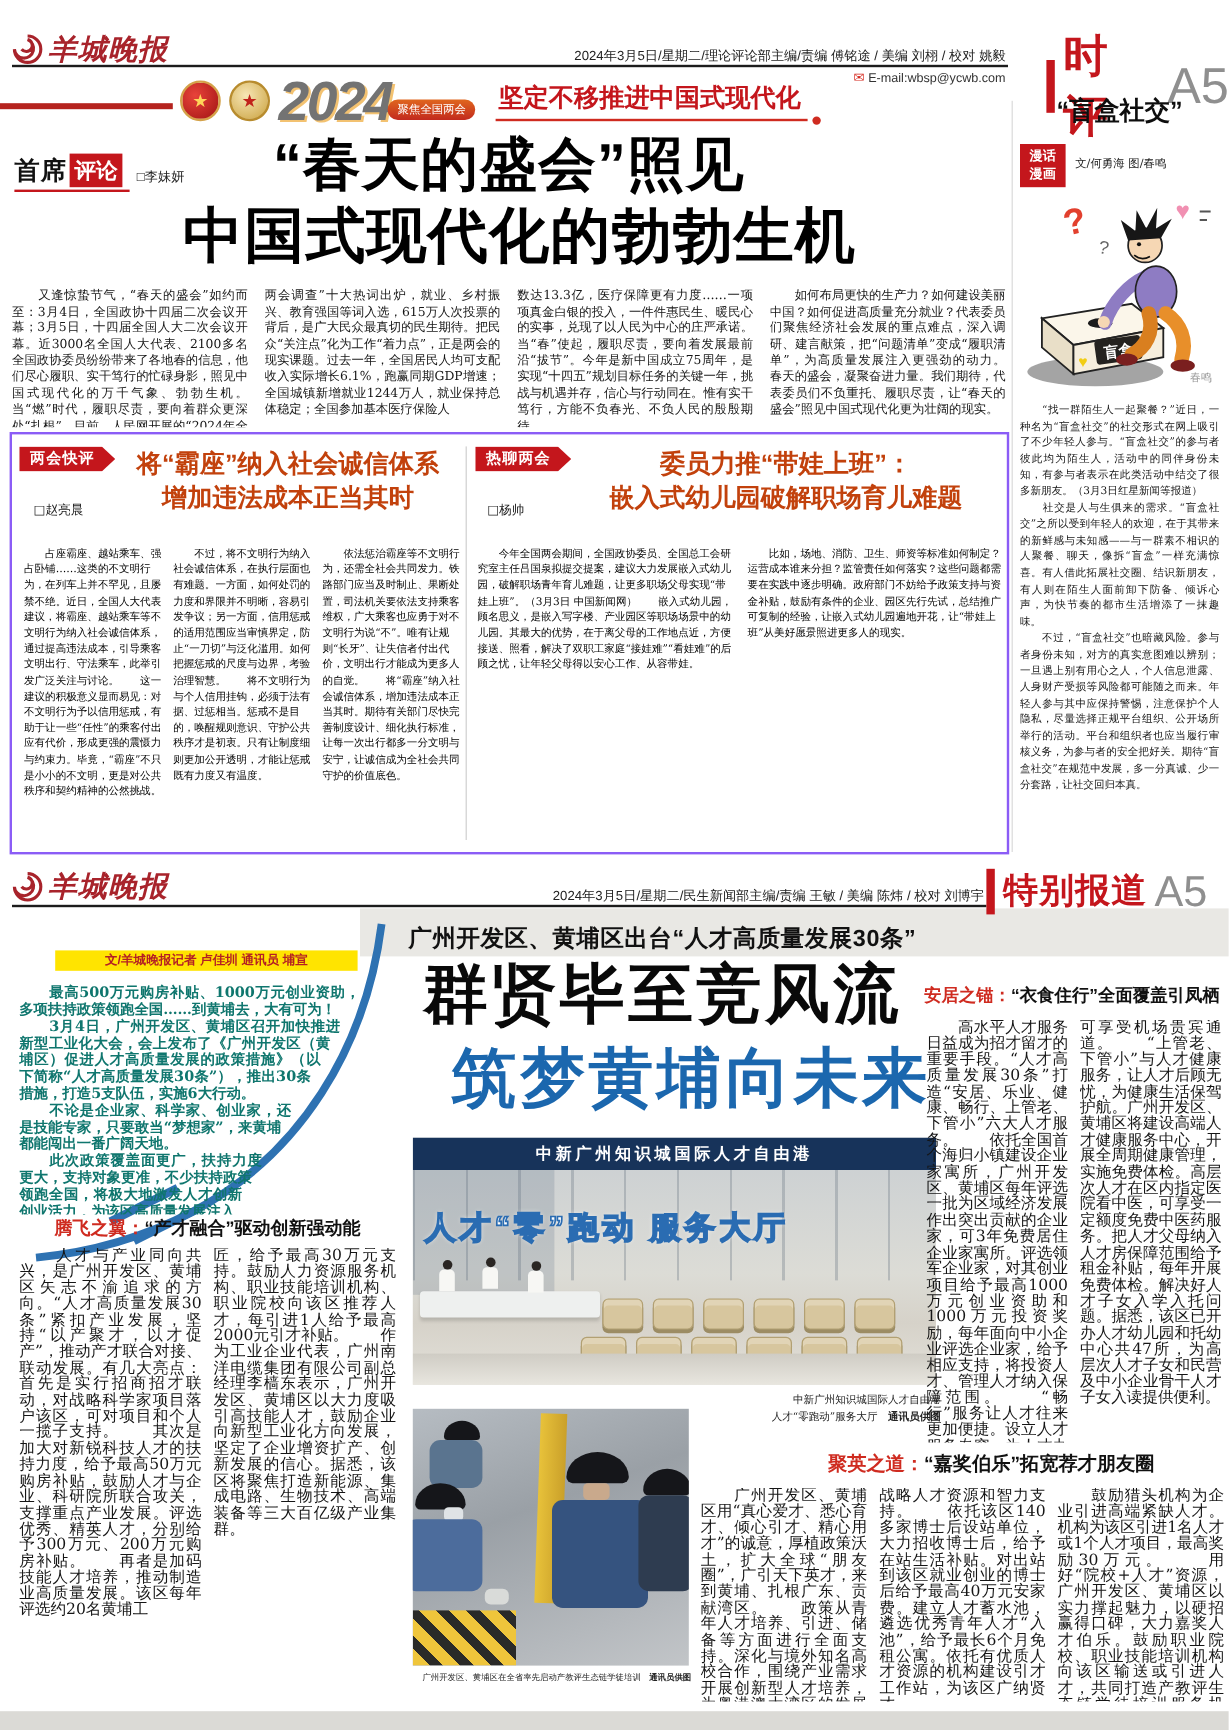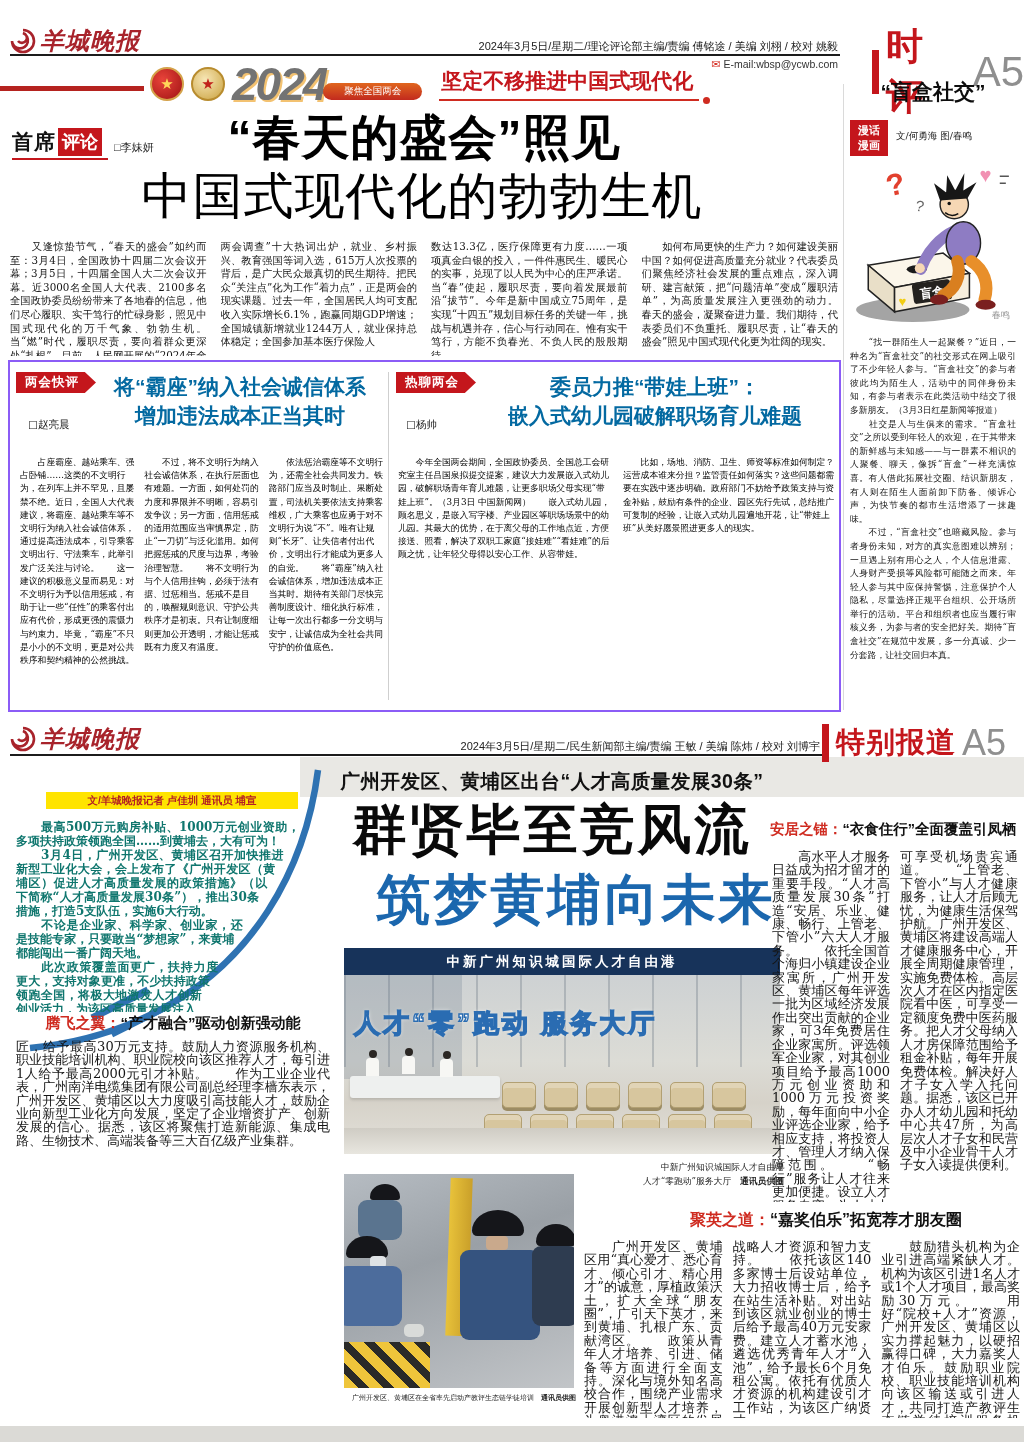--- a/index.html
+++ b/index.html
@@ -27,50 +27,50 @@
 
   
   #t-redline { left:0; top:86px; width:144px; height:5px; background:#b5231f; }
   #t-banner { left:150px; top:60px; height:48px; display:flex; align-items:center; gap:7px; }
   .emblem { width:34px; height:34px; border-radius:50%; display:flex; align-items:center; justify-content:center; font-size:15px; }
   .e1 { background:radial-gradient(circle at 35% 35%, #e8433a, #a01313); color:#ffd659; border:2px solid #d4a24a; }
   .e2 { background:radial-gradient(circle at 40% 35%, #f7e6b5, #caa23f); color:#c1221b; border:2px solid #b88c2e; }
   .b-year { font-size:46px; font-weight:900; font-style:italic; color:#737373;
             text-shadow:2px 2px 0 #f3c271; letter-spacing:-2px; line-height:46px; }
   .b-tag { background:linear-gradient(#e0661e,#c22a1e); color:#fff; font-size:9.5px;
-           padding:2px 21px; border-radius:9px; align-self:flex-end; margin:0 0 8px -10px; white-space:nowrap; }
+           padding:2px 8px; border-radius:9px; align-self:flex-end; margin:0 0 8px -10px; white-space:nowrap; }
   .slg { font-size:21px; font-weight:900; color:#c4161c; border-bottom:2.5px solid #cf2b20;
          padding:0 6px 4px 2px; position:relative; margin-left:10px; white-space:nowrap; }
   .slg::after { content:""; position:absolute; right:-11px; bottom:-5px; width:7px; height:7px;
                 border-radius:50%; background:#cf2b20; }
 
   
   #t-label { left:12px; top:128px; display:flex; align-items:center; }
   .lb1 { font-size:21px; font-weight:900; color:#111; letter-spacing:1px; }
   .lb2 { font-size:18px; font-weight:700; color:#fff; background:#c4161c; padding:2px 4px; margin-left:2px; }
   #t-labelline { left:12px; top:158px; width:96px; height:2px; background:#c4161c; }
   #t-byline { left:114px; top:140px; font-size:11px; color:#222; }
   #t-h1 { left:10px; top:110px; width:828px; text-align:center; font-size:48px; line-height:56px;
           font-weight:900; color:#000; letter-spacing:1px; }
-  #t-h2 { left:8px; top:166px; width:828px; text-align:center; font-size:50px; line-height:60px;
-          font-weight:400; color:#000; letter-spacing:1px; }
+  #t-h2 { left:19px; top:166px; width:828px; text-align:center; font-size:50px; line-height:60px;
+          font-weight:700; color:#000; letter-spacing:1px; }
   #t-leadcols { left:10px; top:240px; width:828px; height:116px; gap:14px; }
   #t-leadcols .col { flex:1; font-size:10.3px; line-height:13.6px; font-family:"DejaVu Serif", serif; }
 
   
   #t-subbox { left:8px; top:360px; width:833px; height:352px; border:2px solid #8b5cf6; background:#fff; }
   .sb-divider { position:absolute; left:378px; top:10px; bottom:10px; width:1px; background:#cfcfcf; }
   .flag { position:absolute; width:80px; height:21px; background:#c4161c; color:#fff;
           font-size:12.5px; font-weight:700; text-align:center; line-height:21px;
           clip-path:polygon(0 0,86% 0,100% 50%,86% 100%,0 100%); padding-right:8px; letter-spacing:1px; }
   .fl-l { left:6px; top:10px; } .fl-r { left:386px; top:10px; }
   .sb-by { position:absolute; font-size:10.5px; color:#222; font-family:"DejaVu Serif", serif; }
   .by-l { left:18px; top:56px; } .by-r { left:396px; top:56px; }
   .sb-hl { position:absolute; top:10px; text-align:center; font-size:21px; line-height:29px;
-           font-weight:900; color:#0369a1; }
+           font-weight:900; color:#c2410c; }
   .hl-l { left:88px; width:284px; } .hl-r { left:462px; width:366px; }
   .sb-cols { position:absolute; top:94px; height:248px; display:flex; }
   .sc-l { left:10px; width:364px; gap:9px; } .sc-r { left:388px; width:440px; gap:10px;justify-content:space-between; }
   .sb-cols .col { flex:1; font-size:8.8px; line-height:13.2px; font-family:"DejaVu Serif", serif; }
 
   
   #t-raildiv { left:843px; top:84px; width:1px; height:626px; background:#dadada; }
   #r-title { left:848px; top:78px; width:170px; text-align:center; font-size:21px; font-weight:900; color:#0d0d0d; }
   #r-tag { left:850px; top:120px; width:38px; background:#c4161c; color:#fff; font-size:11px;
            font-weight:700; text-align:center; line-height:15px; padding:3px 0; }
@@ -357,20 +357,21 @@
   </div>
   <div class="abs cols" id="anchor-cols">
     <div class="col">　　高水平人才服务日益成为招才留才的重要手段。“人才高质量发展30条”打造“安居、乐业、健康、畅行、上管老、下管小”六大人才服务。　　依托全国首个海归小镇建设企业家寓所，广州开发区、黄埔区每年评选一批为区域经济发展作出突出贡献的企业家，可3年免费居住企业家寓所。评选领军企业家，对其创业项目给予最高1000万元创业资助和1000万元投资奖励，每年面向中小企业评选企业家，给予相应支持，将投资人才、管理人才纳入保障范围。　　“畅行”服务让人才往来更加便捷。设立人才服务专窗，为人才办理出入境、停居留等事项提供便利，高层次人才提供“机场便捷通”服务，</div>
     <div class="col">可享受机场贵宾通道。　　“上管老、下管小”与人才健康服务，让人才后顾无忧，为健康生活保驾护航。广州开发区、黄埔区将建设高端人才健康服务中心，开展全周期健康管理，实施免费体检。高层次人才在区内指定医院看中医，可享受一定额度免费中医药服务。把人才父母纳入人才房保障范围给予租金补贴，每年开展免费体检。解决好人才子女入学入托问题。据悉，该区已开办人才幼儿园和托幼中心共47所，为高层次人才子女和民营及中小企业骨干人才子女入读提供便利。</div>
   </div>
 
   <div class="abs sechead" id="wings-head">
     <span class="red">腾飞之翼：</span><span class="blk">“产才融合”驱动创新强动能</span>
   </div>
   <div class="abs cols" id="wings-cols">
+    <div class="col">　　人才与产业同向共兴，是广州开发区、黄埔区矢志不渝追求的方向。“人才高质量发展30条”紧扣产业发展，坚持“以产聚才，以才促产”，推动产才联合对接、联动发展。有几大亮点：　　首先是实行招商招才联动，对战略科学家项目落户该区，可对项目和个人一揽子支持。　　其次是加大对新锐科技人才的扶持力度，给予最高50万元购房补贴，鼓励人才与企业、科研院所联合攻关，支撑重点产业发展。评选优秀、精英人才，分别给予300万元、200万元购房补贴。　　再者是加码技能人才培养，推动制造业高质量发展。该区每年评选约20名黄埔工</div>
     <div class="col">匠，给予最高30万元支持。鼓励人力资源服务机构、职业技能培训机构、职业院校向该区推荐人才，每引进1人给予最高2000元引才补贴。　　作为工业企业代表，广州南洋电缆集团有限公司副总经理李樯东表示，广州开发区、黄埔区以大力度吸引高技能人才，鼓励企业向新型工业化方向发展，坚定了企业增资扩产、创新发展的信心。据悉，该区将聚焦打造新能源、集成电路、生物技术、高端装备等三大百亿级产业集群。</div>
   </div>
 
   <div class="abs sechead" id="talent-head">
     <span class="red">聚英之道：</span><span class="blk">“嘉奖伯乐”拓宽荐才朋友圈</span>
   </div>
   <div class="abs cols" id="talent-cols">
     <div class="col">　　广州开发区、黄埔区用“真心爱才、悉心育才、倾心引才、精心用才”的诚意，厚植政策沃土，扩大全球“朋友圈”，广引天下英才，来到黄埔、扎根广东、贡献湾区。　　政策从青年人才培养、引进、储备等方面进行全面支持。深化与境外知名高校合作，围绕产业需求开展创新型人才培养，为粤港澳大湾区的发展提供长期</div>
     <div class="col">战略人才资源和智力支持。　　依托该区140多家博士后设站单位，大力招收博士后，给予在站生活补贴。对出站到该区就业创业的博士后给予最高40万元安家费。建立人才蓄水池，遴选优秀青年人才“入池”，给予最长6个月免租公寓。依托有优质人才资源的机构建设引才工作站，为该区广纳贤才。</div>
     <div class="col">　　鼓励猎头机构为企业引进高端紧缺人才。机构为该区引进1名人才或1个人才项目，最高奖励30万元。　　用好“院校+人才”资源，广州开发区、黄埔区以实力撑起魅力，以硬招赢得口碑，大力嘉奖人才伯乐。鼓励职业院校、职业技能培训机构向该区输送或引进人才，共同打造产教评生态链学徒培训服务机构，开展人才培训。</div>

